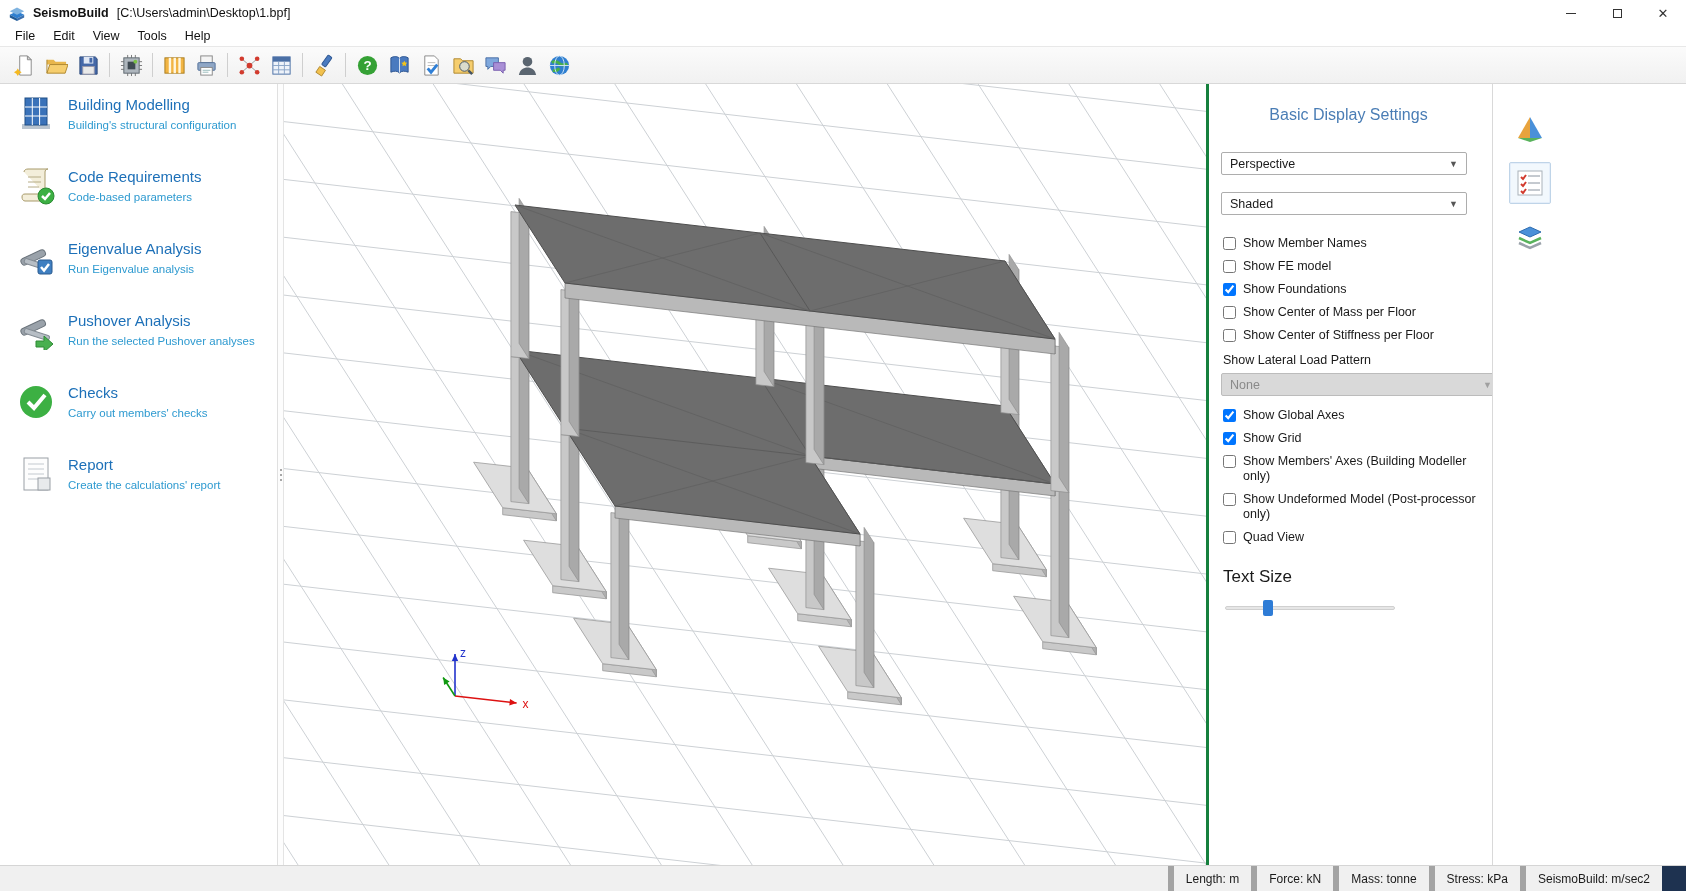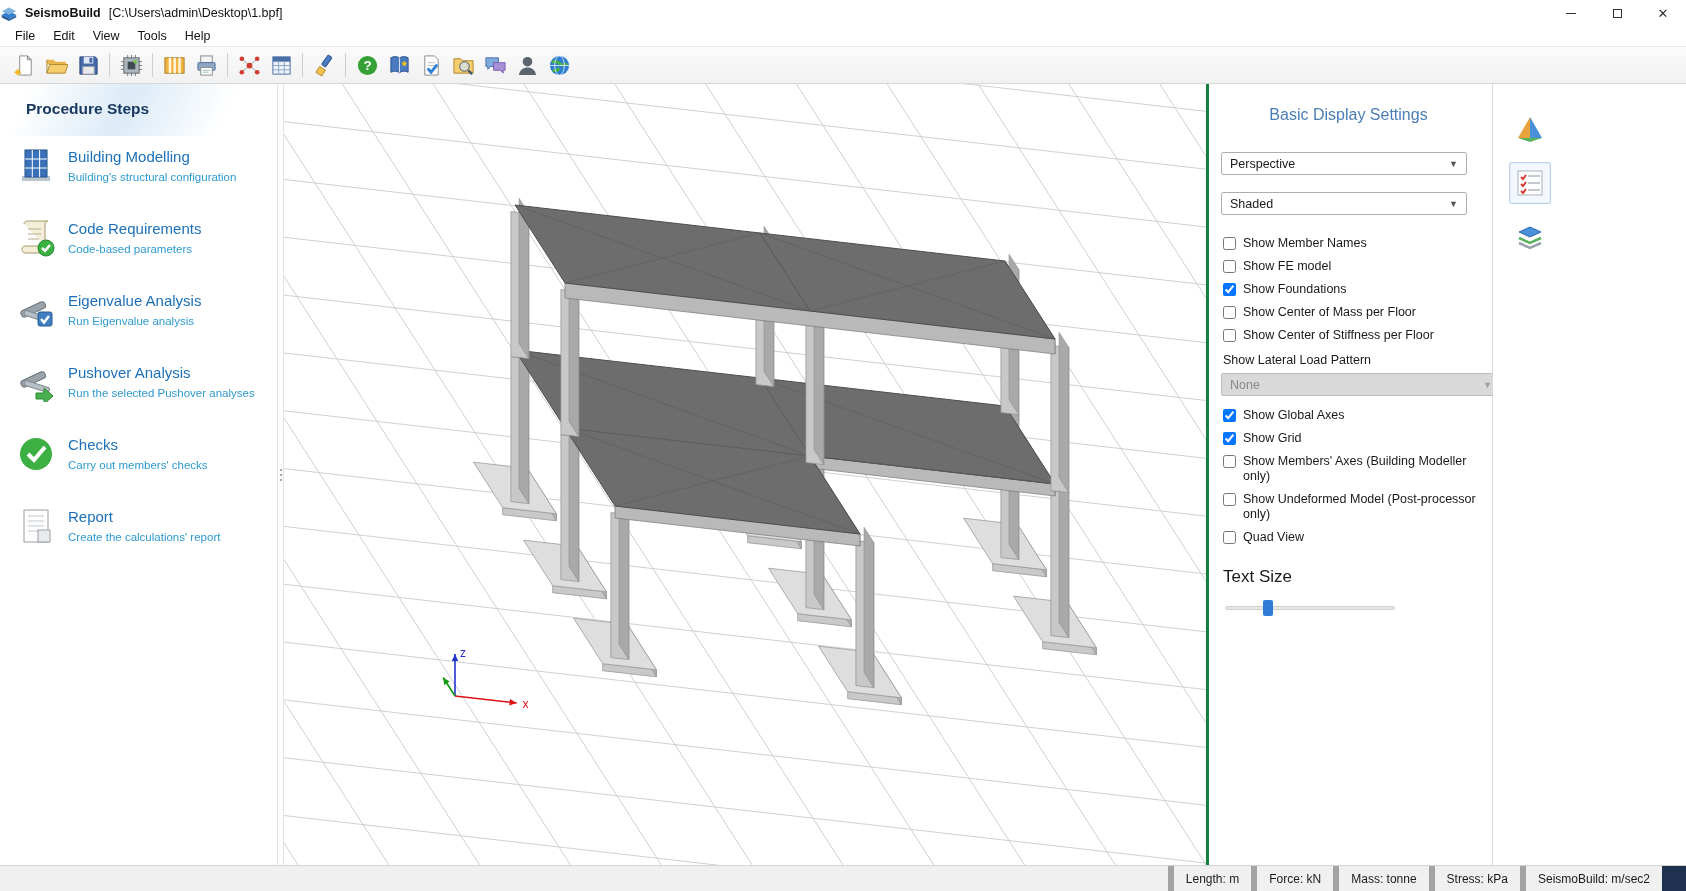--- a/index.html
+++ b/index.html
@@ -1,20 +1,20 @@
 <!DOCTYPE html>
 <html><head>
 <meta charset="utf-8">
 <style>
   * { margin:0; padding:0; box-sizing:border-box; }
   html,body { width:1686px; height:891px; font-family:"Liberation Sans", sans-serif; background:#fff; overflow:hidden; }
   #window { width:1686px; height:891px; display:flex; flex-direction:column; background:#fff; }
 
   
-  .titlebar { height:26px; display:flex; align-items:center; background:#fff; flex:0 0 auto; }
+  .titlebar { height:26px; display:flex; align-items:center; background:#fff; padding-left:8px; flex:0 0 auto; }
   .titlebar .app-icon { width:18px; height:18px; margin-right:7px; display:inline-flex; }
   .titlebar .t-app { font-size:12.5px; color:#111; font-weight:bold; }
   .titlebar .t-path { font-size:12.5px; color:#111; margin-left:8px; }
   .win-controls { margin-left:auto; display:flex; height:26px; }
   .win-btn { width:46px; height:26px; display:flex; align-items:center; justify-content:center; cursor:default; }
   .glyph-min { width:10px; height:1px; background:#333; display:block; }
   .glyph-max { width:9px; height:9px; border:1px solid #333; display:block; }
   .glyph-close { font-size:13px; color:#333; line-height:1; }
 
   
@@ -237,21 +237,20 @@
           <path d="M4 9c3-2 6-1 8 1s6 2 8 0M5 17c3 1 5 0 7-2" stroke="#47b04b" stroke-width="3" fill="none"></path>
           <ellipse cx="12" cy="12" rx="5" ry="10" fill="none" stroke="#cfe3f5"></ellipse>
           <path d="M2 12h20" stroke="#cfe3f5"></path>
         </svg>
       </span>
   </div>
 
   <div class="main">
 
     <div class="left-panel">
-      <div class="lp-header">Procedure Steps</div>
 
       <div class="lp-item">
         <span class="lp-icon"><svg viewBox="0 0 40 40">
               <rect x="6" y="30" width="28" height="5" fill="#b9c4cf"></rect>
               <rect x="9" y="4" width="22" height="27" fill="#3a72b9" stroke="#1f4e86"></rect>
               <path d="M9 13h22M9 22h22M16.3 4v27M23.6 4v27" stroke="#fff"></path>
             </svg></span>
         <span class="lp-text">
           <div class="lp-title">Building Modelling</div>
           <div class="lp-desc">Building's structural configuration</div>

